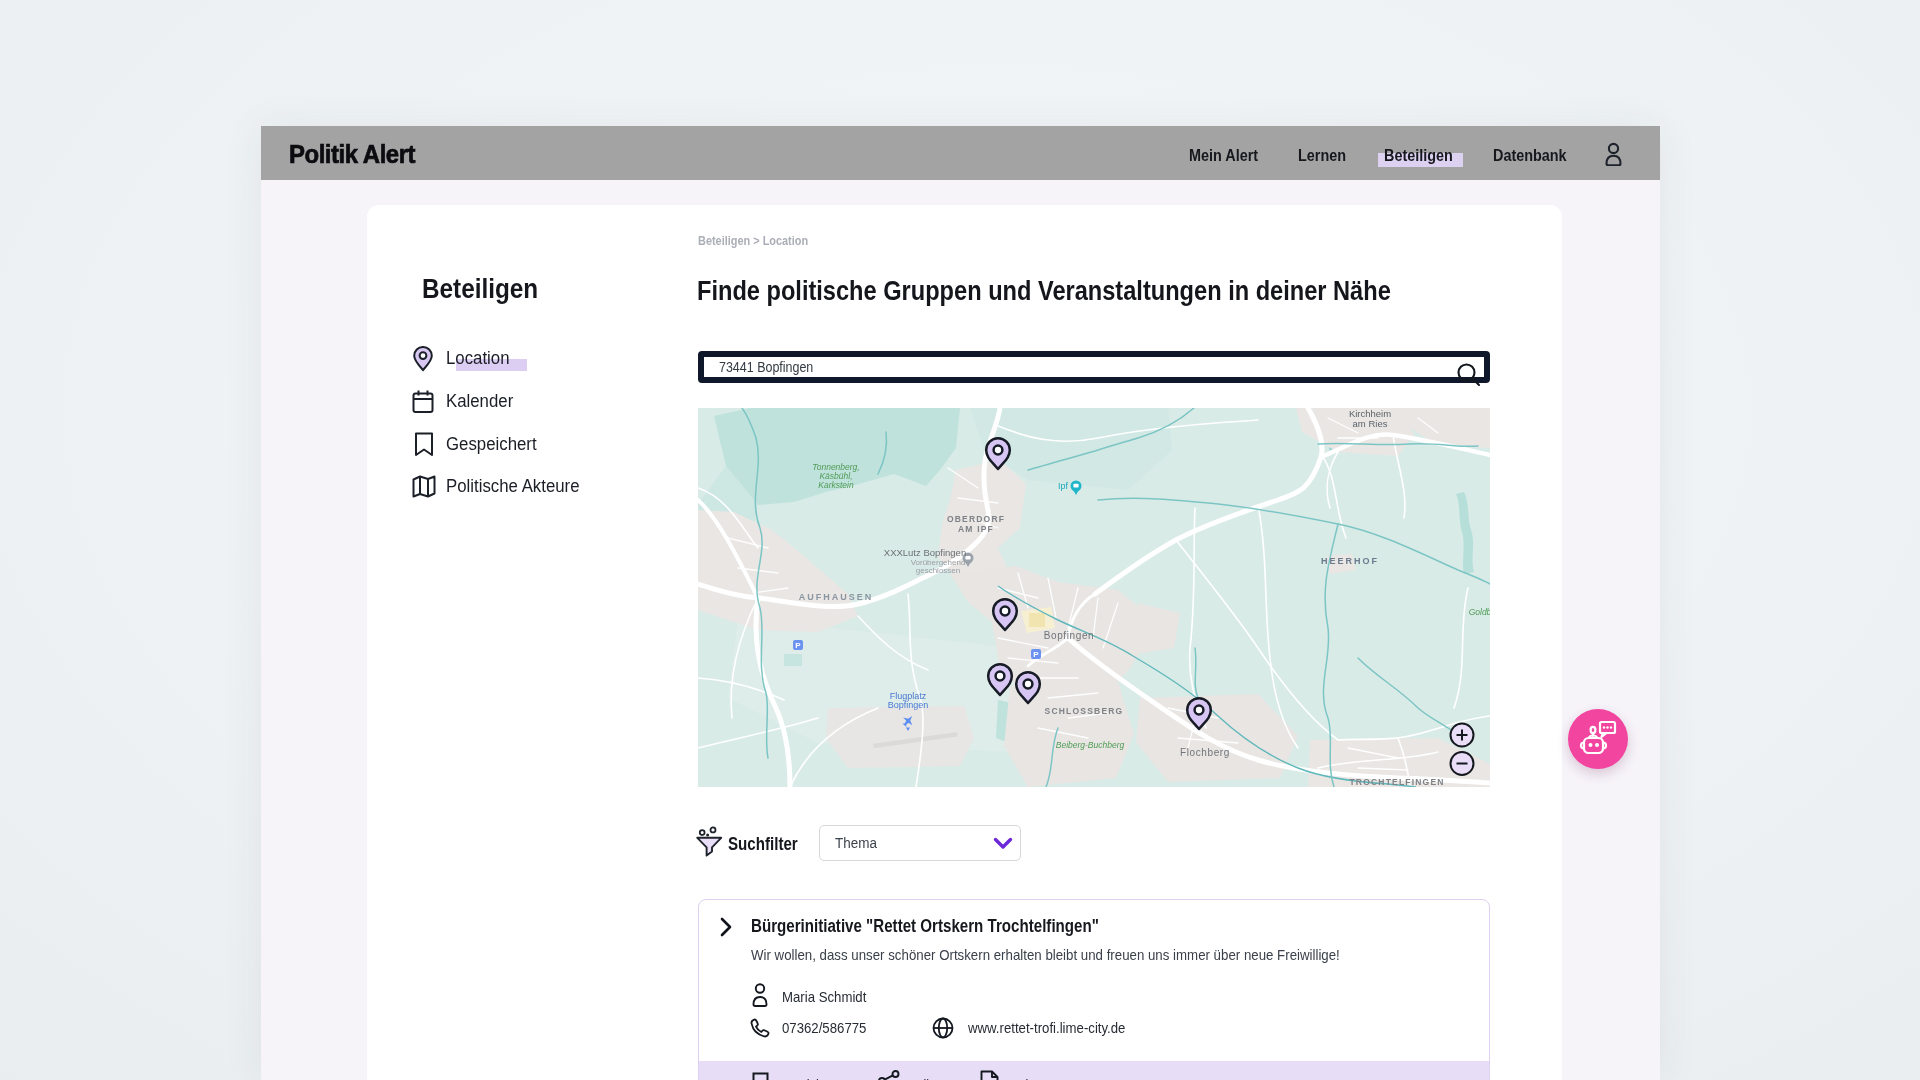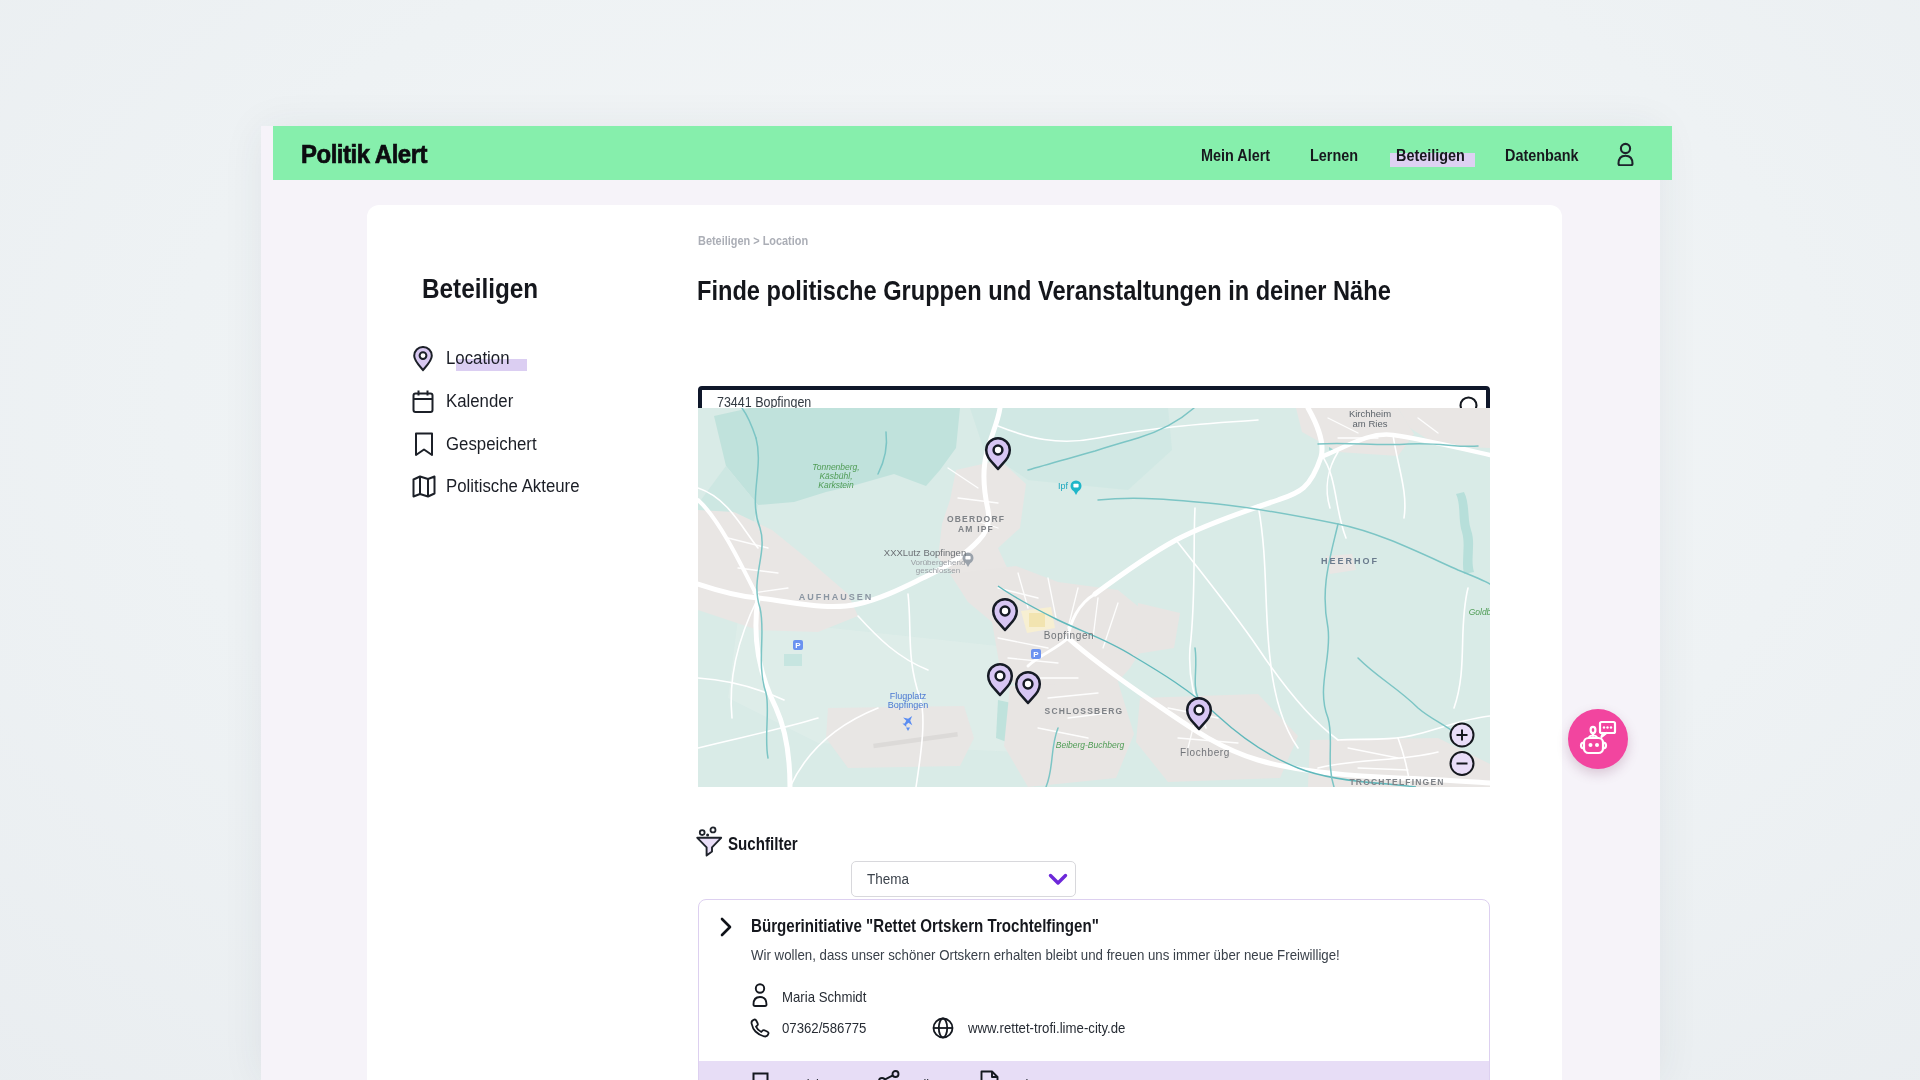--- a/index.html
+++ b/index.html
@@ -6,36 +6,36 @@
   * { margin:0; padding:0; box-sizing:border-box; }
   html,body { width:1920px; height:1080px; overflow:hidden; }
   body {
     font-family:"Liberation Sans", sans-serif;
     background:radial-gradient(1500px 950px at 52% 38%, #f5f7f8 0%, #eef2f4 55%, #e9edf0 100%);
     position:relative;
   }
   
   .app { position:absolute; left:261px; top:126px; width:1399px; height:954px;
          background:#f6f3f9; box-shadow:0 2px 40px rgba(40,50,70,0.07); }
-  .header { position:absolute; left:12px; top:0; width:1399px; height:54px; background:#86efac;padding-left:32px; }
+  .header { position:absolute; left:0; top:0; width:1399px; height:54px; background:#a3a3a3;padding-left:32px; }
   .logo { position:absolute; left:28px; top:13px; font-size:26px; font-weight:800; letter-spacing:-0.5px; color:#0c0c10; -webkit-text-stroke:0.7px #0c0c10; transform:scaleX(0.92); transform-origin:0 50%; }
   .nav a { position:absolute; top:21px; font-size:16px; font-weight:700; color:#17181d; text-decoration:none; white-space:nowrap; transform:scaleX(0.9); transform-origin:0 50%; }
   .nav-hl { position:absolute; left:1117px; top:27px; width:85px; height:14px; background:#ddd1f2; }
   
   .panel { position:absolute; left:106px; top:79px; width:1195px; height:875px; background:#fff; border-radius:12px 12px 0 0; }
   
   .side-h2 { position:absolute; left:161px; top:148px; font-size:27px; font-weight:700; color:#15171d; transform:scaleX(0.9); transform-origin:0 50%; }
   .srow { position:absolute; left:151px; width:260px; height:26px; }
   .srow svg { position:absolute; left:0; top:0; }
   .srow .txt { position:absolute; left:34px; top:50%; transform:translateY(-50%) scaleX(0.96); transform-origin:0 50%; font-size:17.5px; color:#1b1e26; white-space:nowrap; }
   .loc-hl { position:absolute; left:195px; top:233px; width:71px; height:12px; background:#dbcef2; }
   
   .crumb { position:absolute; left:437px; top:107px; font-size:13px; font-weight:700; color:#abaeb6; transform:scaleX(0.84); transform-origin:0 50%; }
   .h1 { position:absolute; left:436px; top:149px; font-size:28px; font-weight:700; color:#14161b; white-space:nowrap; transform:scaleX(0.843); transform-origin:0 50%; }
-  .search { position:absolute; left:437px; top:225px; width:792px; height:32px; background:#fff; border:4px solid #0f172a; border-radius:4px;margin-top:35px; }
+  .search { position:absolute; left:437px; top:225px; width:792px; height:32px; background:#fff; border:6px solid #0f172a; border-radius:4px; }
   .search .q { position:absolute; left:15px; top:50%; transform:translateY(-50%) scaleX(0.86); transform-origin:0 50%; font-size:14.5px; color:#333a42; }
   .search svg { position:absolute; right:3px; top:5px; }
   .mapbox { position:absolute; left:437px; top:282px; width:792px; height:379px; overflow:hidden; }
   
   .sf-label { position:absolute; left:467px; top:708px; font-size:18px; font-weight:700; color:#15171d; transform:scaleX(0.84); transform-origin:0 50%; }
   .sel { position:absolute; top:699px; height:36px; background:#fff; border:1px solid #d8d8dc; border-radius:5px; }
   .sel .lbl { position:absolute; left:15px; top:50%; transform:translateY(-50%) scaleX(0.87); transform-origin:0 50%; font-size:15.5px; color:#3c434c; }
   .sel svg { position:absolute; right:7px; top:11px; }
   
   .card { position:absolute; left:437px; top:773px; width:792px; height:260px; background:#fff; border:1px solid #ddd0f0; border-radius:8px; overflow:hidden; }
@@ -306,21 +306,21 @@
     </svg>
     </div>
 
     <svg style="position:absolute;left:435px;top:699px;" width="27" height="33" viewBox="0 0 27 33">
       <circle cx="6.2" cy="7.6" r="2.4" fill="none" stroke="#1f232b" stroke-width="1.8"></circle>
       <circle cx="17" cy="4.9" r="2.5" fill="none" stroke="#1f232b" stroke-width="1.8"></circle>
       <circle cx="11.6" cy="10" r="1.5" fill="#1f232b"></circle>
       <path d="M1.3 12.8 L25.2 12.8 L16 22.3 L16 26.6 L10.6 30.6 L10.6 22.3 Z" fill="#e9def7" stroke="#1f232b" stroke-width="1.9" stroke-linejoin="round"></path>
     </svg>
     <div class="sf-label">Suchfilter</div>
-    <div class="sel" style="left:590px;width:225px;margin-top:36px;">
+    <div class="sel" style="left:558px;width:202px;">
       <span class="lbl">Thema</span>
       <svg width="20" height="14" viewBox="0 0 20 14">
         <path d="M2.5 2.5 L10 10 L17.5 2.5" fill="none" stroke="#6d28d9" stroke-width="3.4" stroke-linecap="round" stroke-linejoin="round"></path>
       </svg>
     </div>
 
     <div class="card">
       <svg style="position:absolute;left:19px;top:17px;" width="16" height="20" viewBox="0 0 16 20">
         <path d="M4 2 L12 10 L4 18" fill="none" stroke="#101319" stroke-width="2.6" stroke-linecap="round" stroke-linejoin="round"></path>
       </svg>

